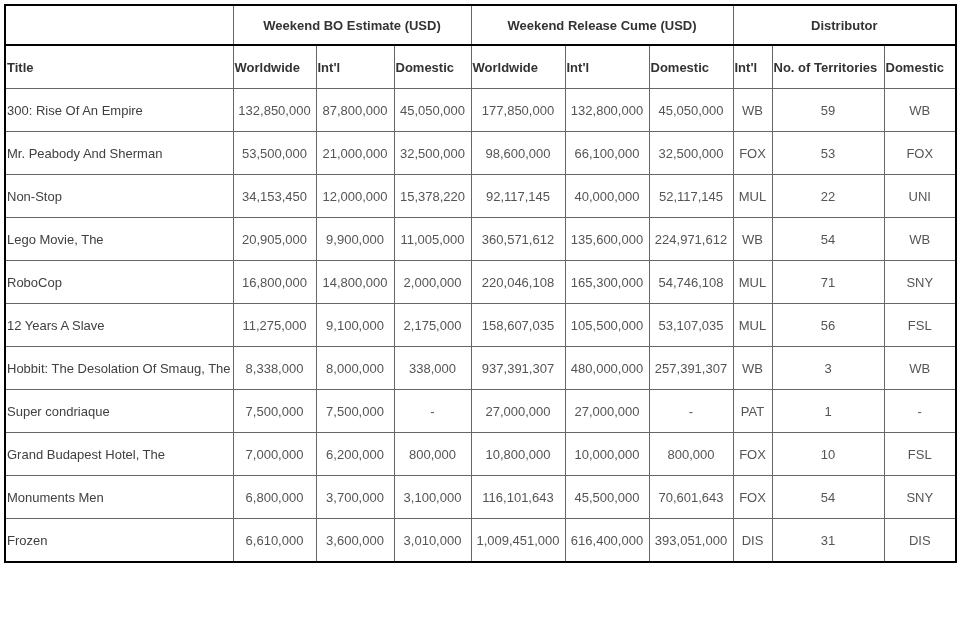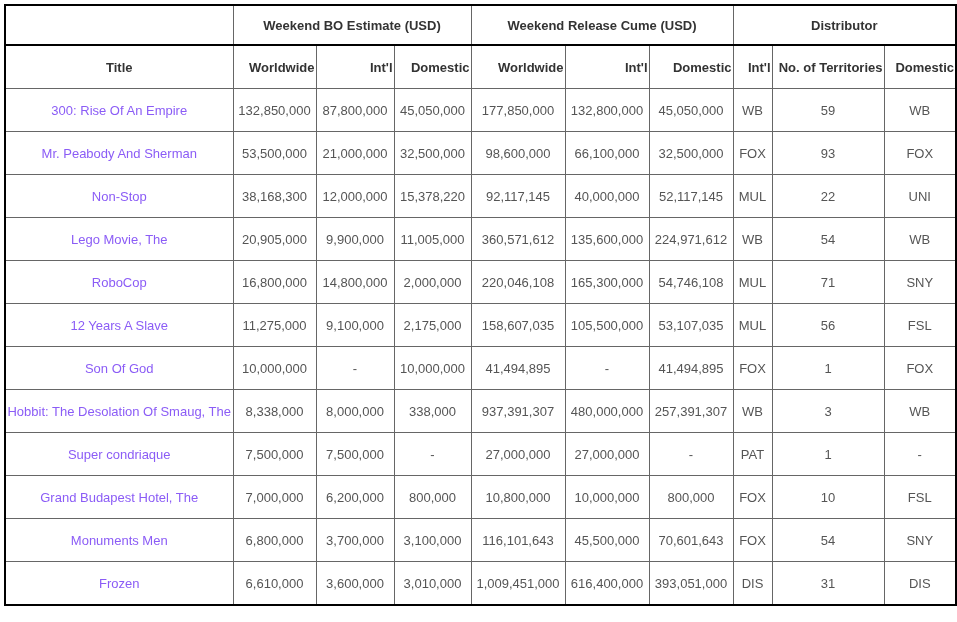--- a/index.html
+++ b/index.html
@@ -37,33 +37,33 @@
     font-weight: bold;
     color: #333333;
     text-align: center;
     border-bottom: 2px solid #000000;
     margin-top: 36px;
   }
   tr.cols-row th {
     height: 40px;
     font-weight: bold;
     color: #333333;
-    text-align: right;
+    text-align: left;
   }
   tr.cols-row th.left,
   td.left {
-    text-align: center;
+    text-align: left;
   }
   tbody td {
     height: 40px;
     color: #555555;
     text-align: center;
   }
   tbody td.left {
-    color: #8b5cf6;
+    color: #404040;
     margin-top: 28px;
   }
 </style>
 </head>
 <body>
 
 <div class="table-wrap">
   <table class="bo-table">
     <colgroup>
       <col style="width:228px">
@@ -114,26 +114,26 @@
         </tr>
         <tr>
           <td class="left">Mr. Peabody And Sherman</td>
           <td>53,500,000</td>
           <td>21,000,000</td>
           <td>32,500,000</td>
           <td>98,600,000</td>
           <td>66,100,000</td>
           <td>32,500,000</td>
           <td>FOX</td>
-          <td>93</td>
+          <td>53</td>
           <td>FOX</td>
         </tr>
         <tr>
           <td class="left">Non-Stop</td>
-          <td>38,168,300</td>
+          <td>34,153,450</td>
           <td>12,000,000</td>
           <td>15,378,220</td>
           <td>92,117,145</td>
           <td>40,000,000</td>
           <td>52,117,145</td>
           <td>MUL</td>
           <td>22</td>
           <td>UNI</td>
         </tr>
         <tr>
@@ -166,32 +166,20 @@
           <td>9,100,000</td>
           <td>2,175,000</td>
           <td>158,607,035</td>
           <td>105,500,000</td>
           <td>53,107,035</td>
           <td>MUL</td>
           <td>56</td>
           <td>FSL</td>
         </tr>
         <tr>
-          <td class="left">Son Of God</td>
-          <td>10,000,000</td>
-          <td>-</td>
-          <td>10,000,000</td>
-          <td>41,494,895</td>
-          <td>-</td>
-          <td>41,494,895</td>
-          <td>FOX</td>
-          <td>1</td>
-          <td>FOX</td>
-        </tr>
-        <tr>
           <td class="left">Hobbit: The Desolation Of Smaug, The</td>
           <td>8,338,000</td>
           <td>8,000,000</td>
           <td>338,000</td>
           <td>937,391,307</td>
           <td>480,000,000</td>
           <td>257,391,307</td>
           <td>WB</td>
           <td>3</td>
           <td>WB</td>

